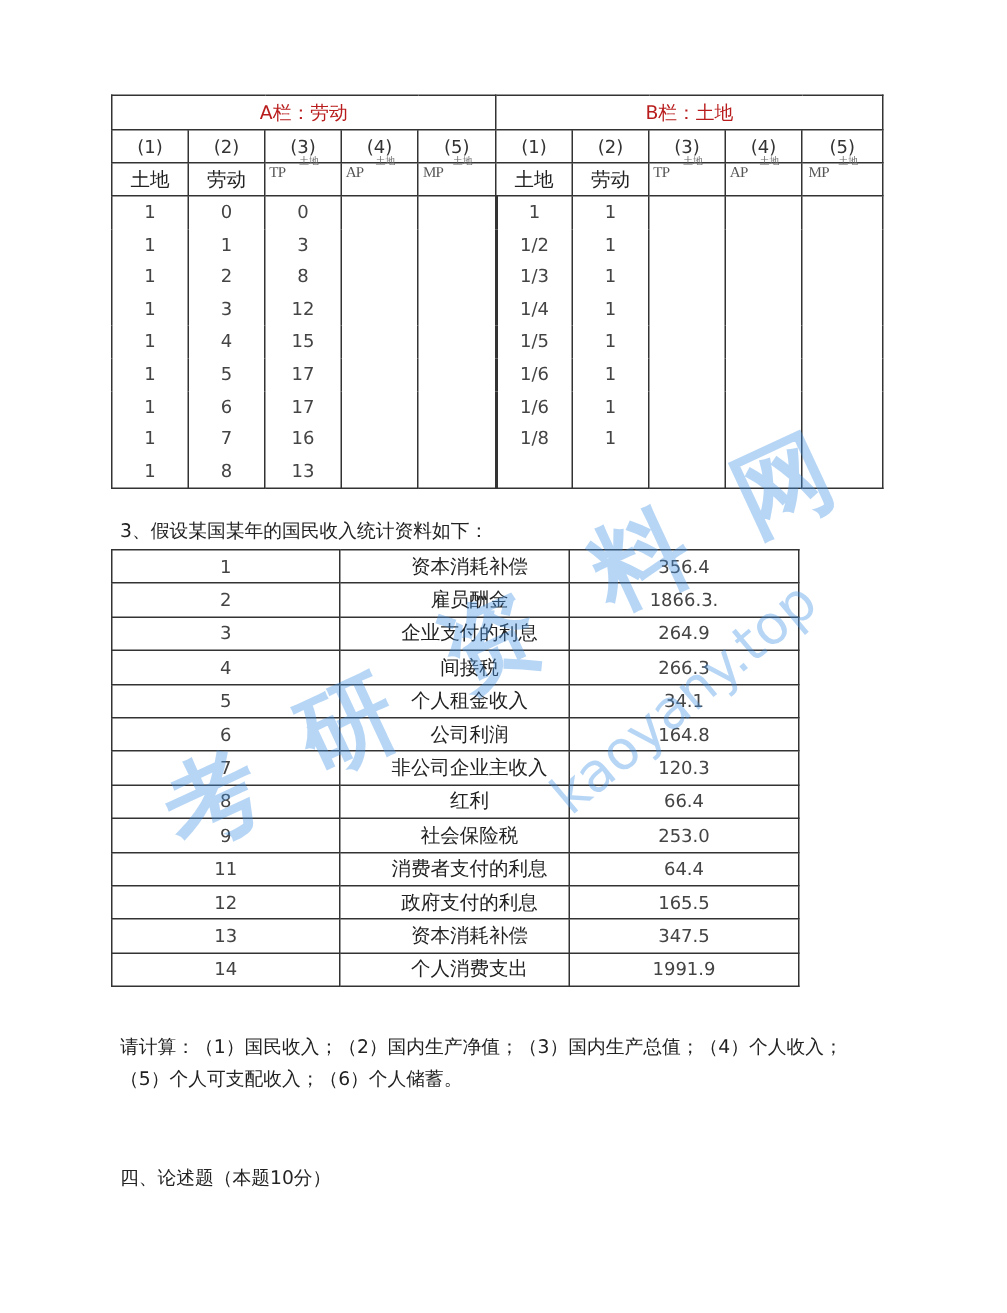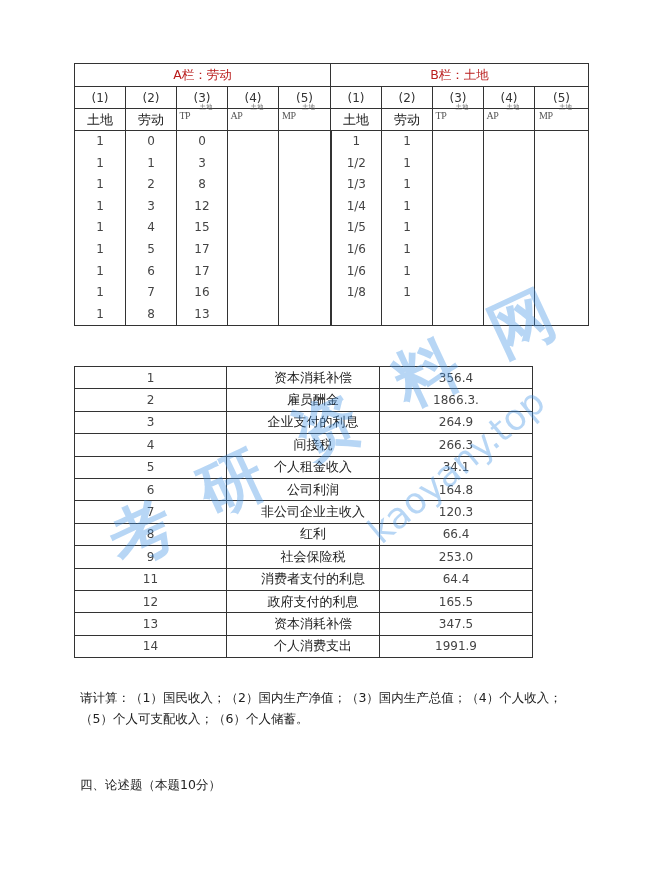--- a/index.html
+++ b/index.html
@@ -192,20 +192,21 @@
           <td class="mid"></td>
           <td></td>
           <td></td>
           <td></td>
           <td></td>
           <td></td>
         </tr>
       </tbody>
   </table>
 
+  <div class="q3">3、假设某国某年的国民收入统计资料如下：</div>
 
   <table class="t2">
     <colgroup>
         <col style="width:152px">
         <col style="width:153px">
         <col style="width:153px">
       </colgroup>
     <tbody id="t2body">
         <tr>
           <td>1</td>

